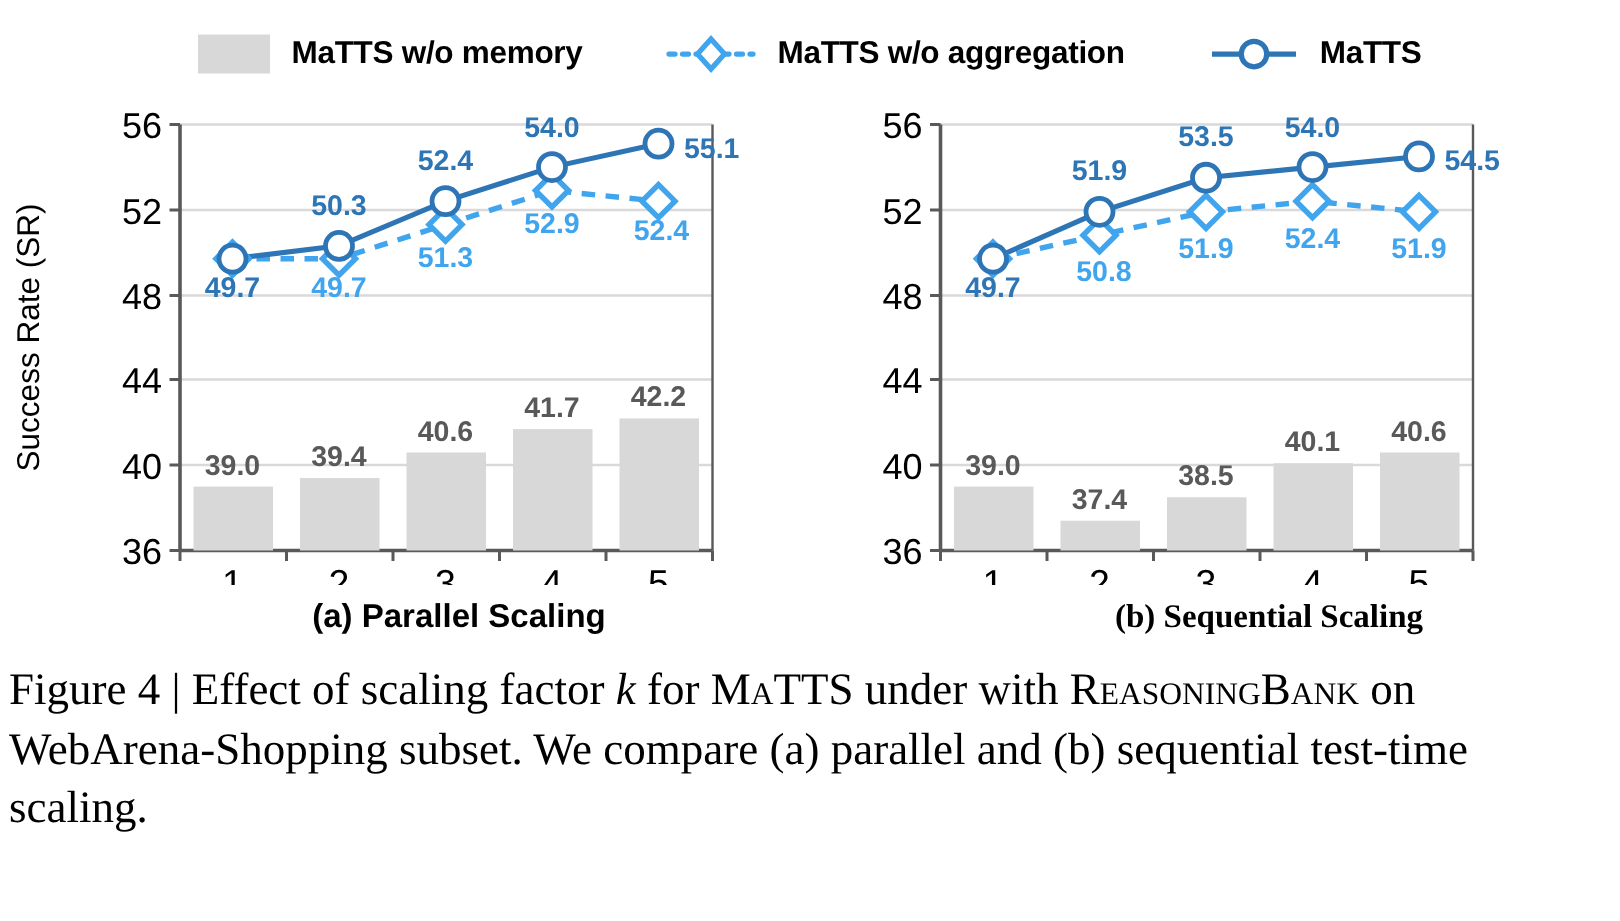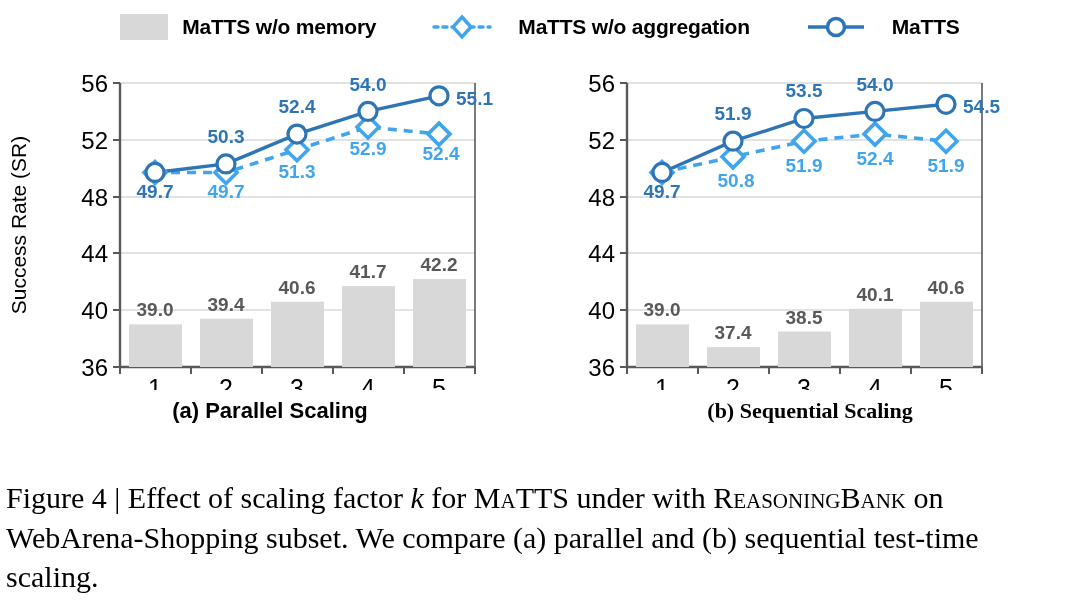--- a/index.html
+++ b/index.html
@@ -1,40 +1,40 @@
 <!DOCTYPE html>
 <html><head>
 <meta charset="utf-8">
 <style>
   html,body{margin:0;padding:0;background:#ffffff;}
   body{width:1080px;height:614px;font-family:"Liberation Sans",sans-serif;color:#000;overflow:hidden;}
   .page{position:relative;width:1080px;height:614px;}
 
   
   .legend{position:absolute;left:0;top:14px;width:1080px;height:44px;
-          display:flex;align-items:flex-start;justify-content:center;gap:0;}
+          display:flex;align-items:center;justify-content:center;gap:0;}
   .legend-item{display:flex;align-items:center;}
-  .legend-item + .legend-item{margin-left:56px;gap:12px;}
+  .legend-item + .legend-item{margin-left:56px;}
   .legend-label{font-size:21px;font-weight:bold;letter-spacing:-0.2px;color:#000;margin-left:14px;white-space:nowrap;}
   .swatch-bar{width:48px;height:26px;background:#d8d8d8;}
   .swatch-svg{display:block;}
 
   
   .chart{position:absolute;top:60px;height:330px;}
   .chart-a{left:0;width:540px;}
   .chart-b{left:540px;width:540px;}
   .chart svg{display:block;}
 
   .subtitle{position:absolute;top:398px;font-size:22px;font-weight:bold;
-            text-align:center;white-space:nowrap;color:#000;}
+            text-align:center;white-space:nowrap;color:#000;padding-left:36px;}
   .subtitle-a{left:0;width:540px;}
   .subtitle-b{left:540px;width:540px;font-family:Liberation Serif, serif;}
 
   
-  .caption{position:absolute;left:6px;top:478px;width:1066px;
+  .caption{position:absolute;left:6px;top:440px;width:1066px;
            font-family:"Liberation Serif",serif;font-size:30px;line-height:1.32;
            color:#000;text-align:left;}
   .caption .kvar{font-style:italic;}
   .sc{font-variant:small-caps;}
 </style>
 </head>
 <body>
 
 <div class="page">
 

